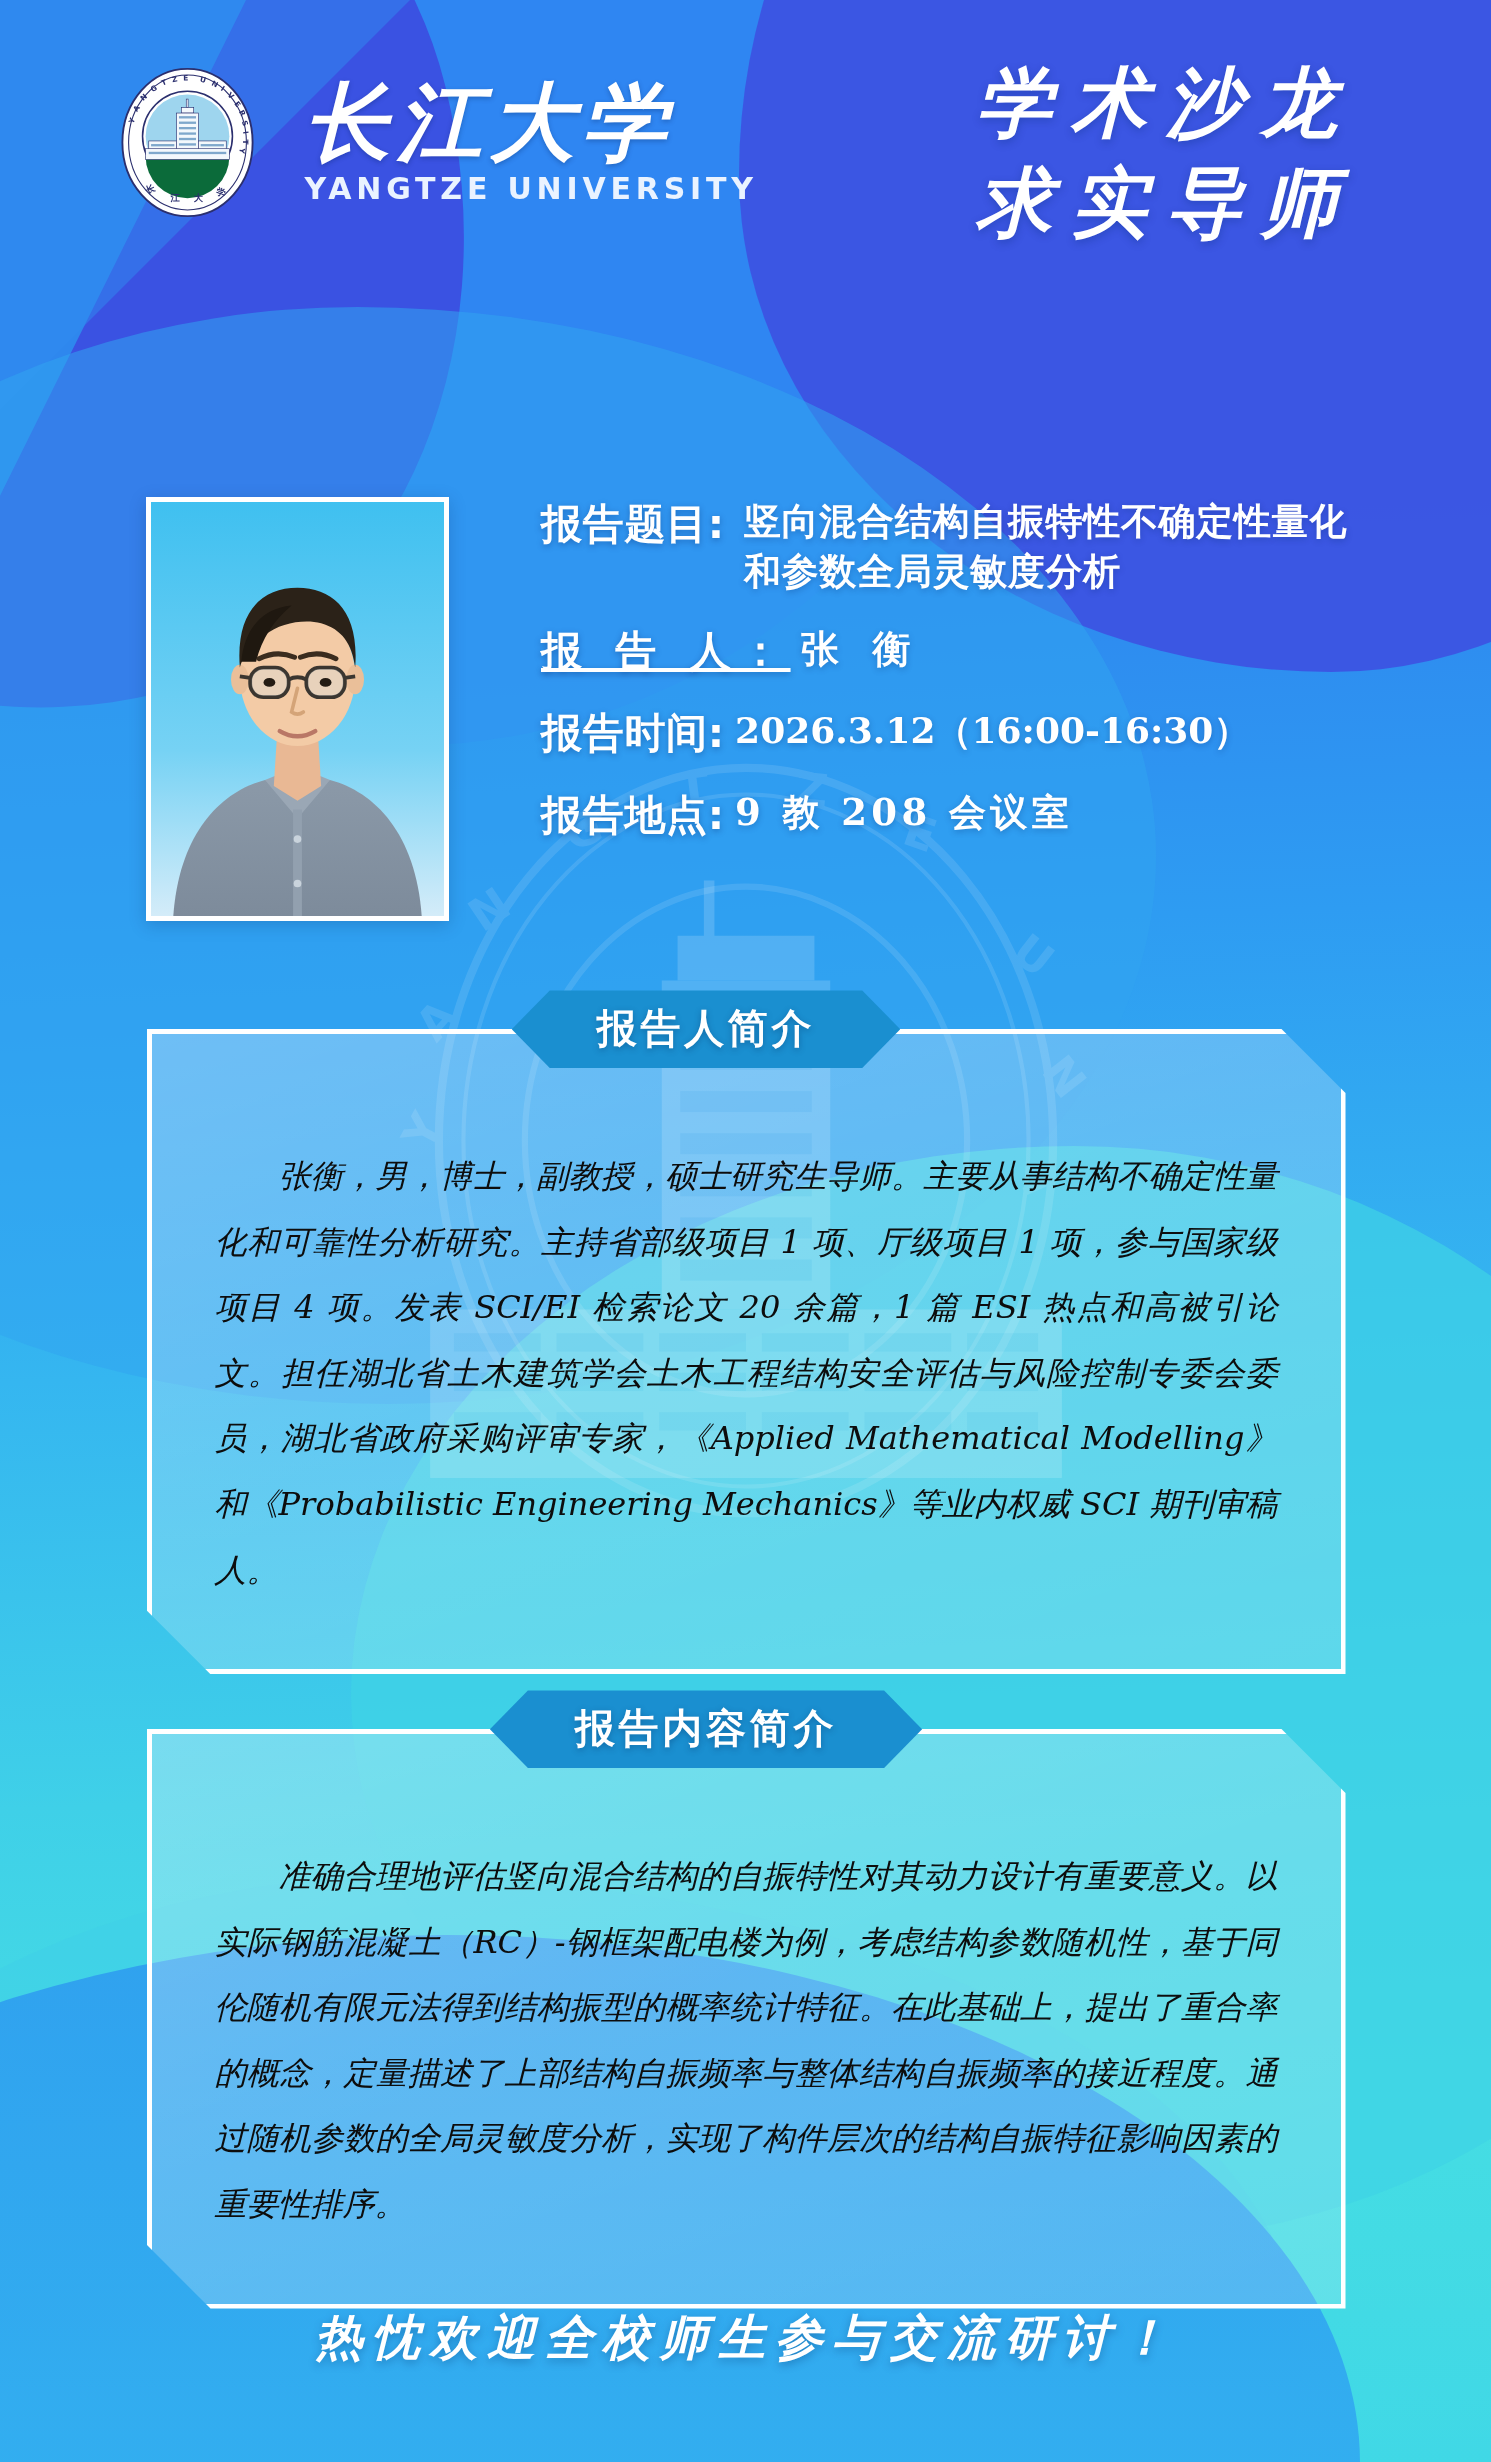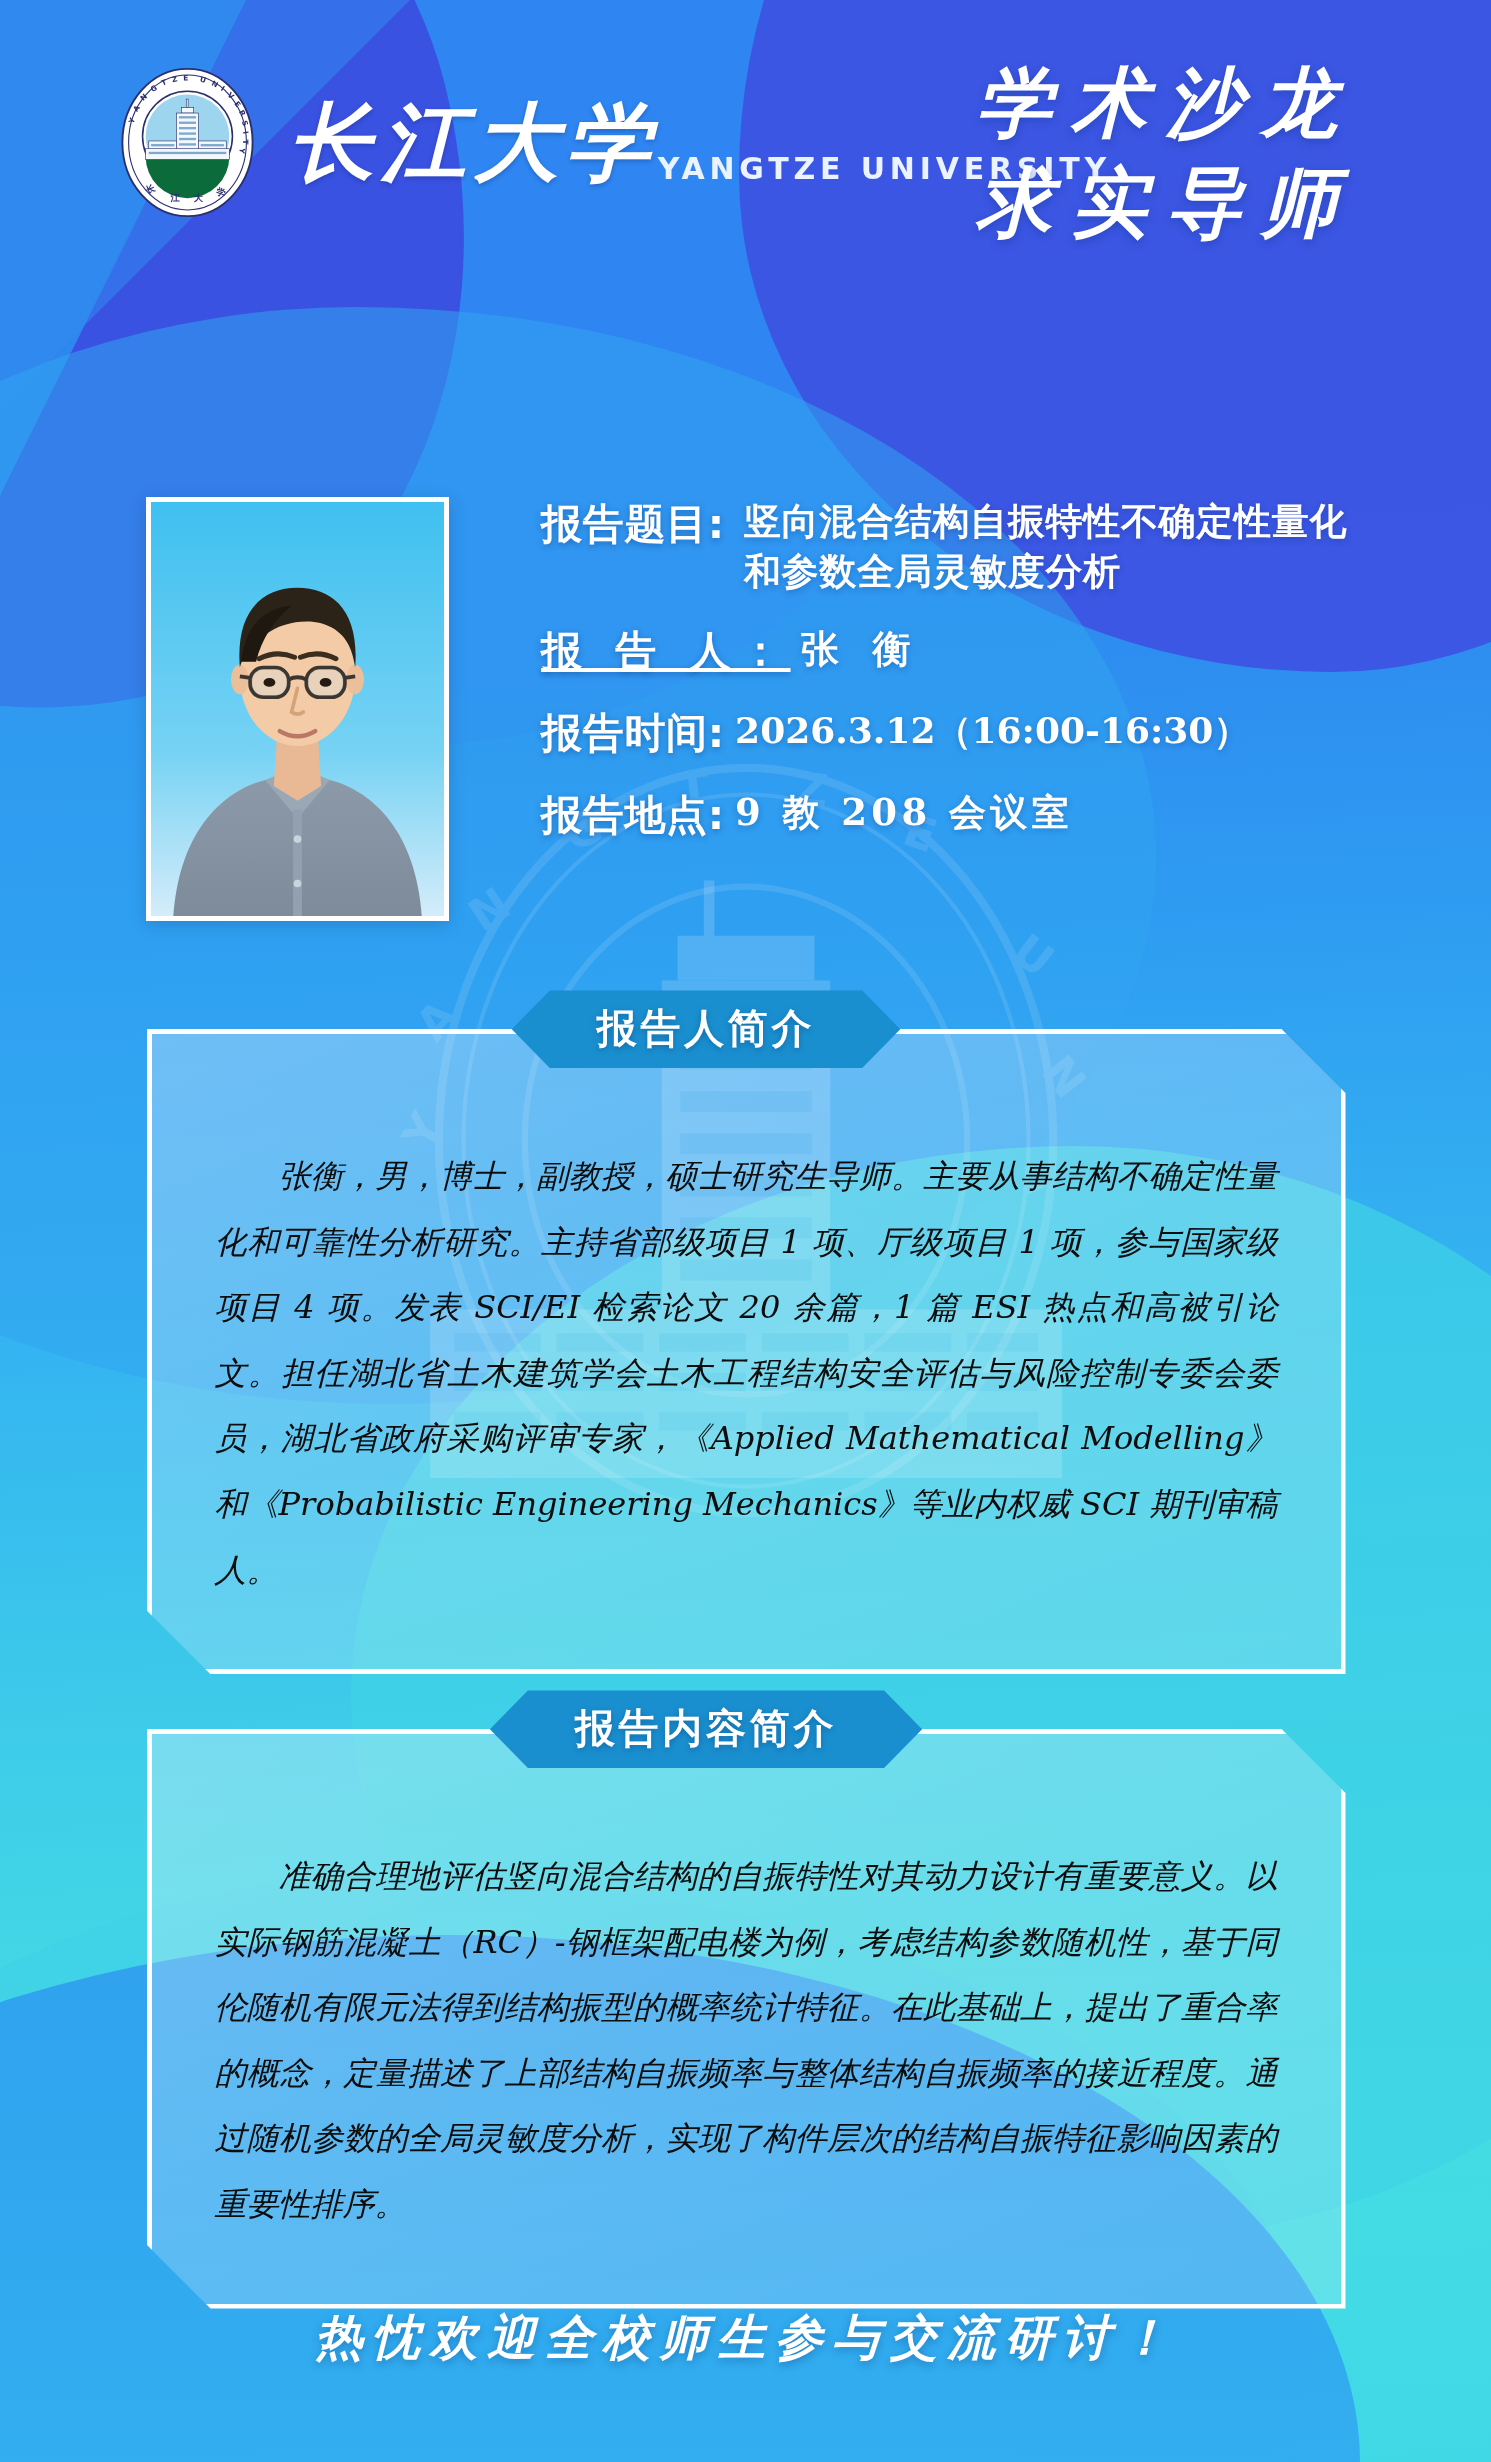--- a/index.html
+++ b/index.html
@@ -111,22 +111,22 @@
   .header{
     position:absolute; left:0; top:59px; width:1492px; height:227px;
   }
   .logo-wrap{
     position:absolute; left:110px; top:5.9px;
     display:flex; align-items:center; gap:17.6px;
   }
   .seal{ width:155px; height:155px; }
   .seal svg{width:100%;height:100%;}
   .univ-name{
-    display:flex; flex-direction:row; align-items:flex-end;
-    margin-left:6px;
+    display:flex; flex-direction:column; align-items:flex-start;
+    margin-left:22px;
   }
   .univ-cn{
     font-family:"DejaVu Serif","Liberation Serif",serif;
     font-size:85px; line-height:1.02; color:#ffffff;
     font-weight:700; letter-spacing:7.3px;
     font-style:italic;
     text-shadow:0 2.2px 5.1px rgba(0,30,90,.30);
     white-space:nowrap;
   }
   .univ-en{

